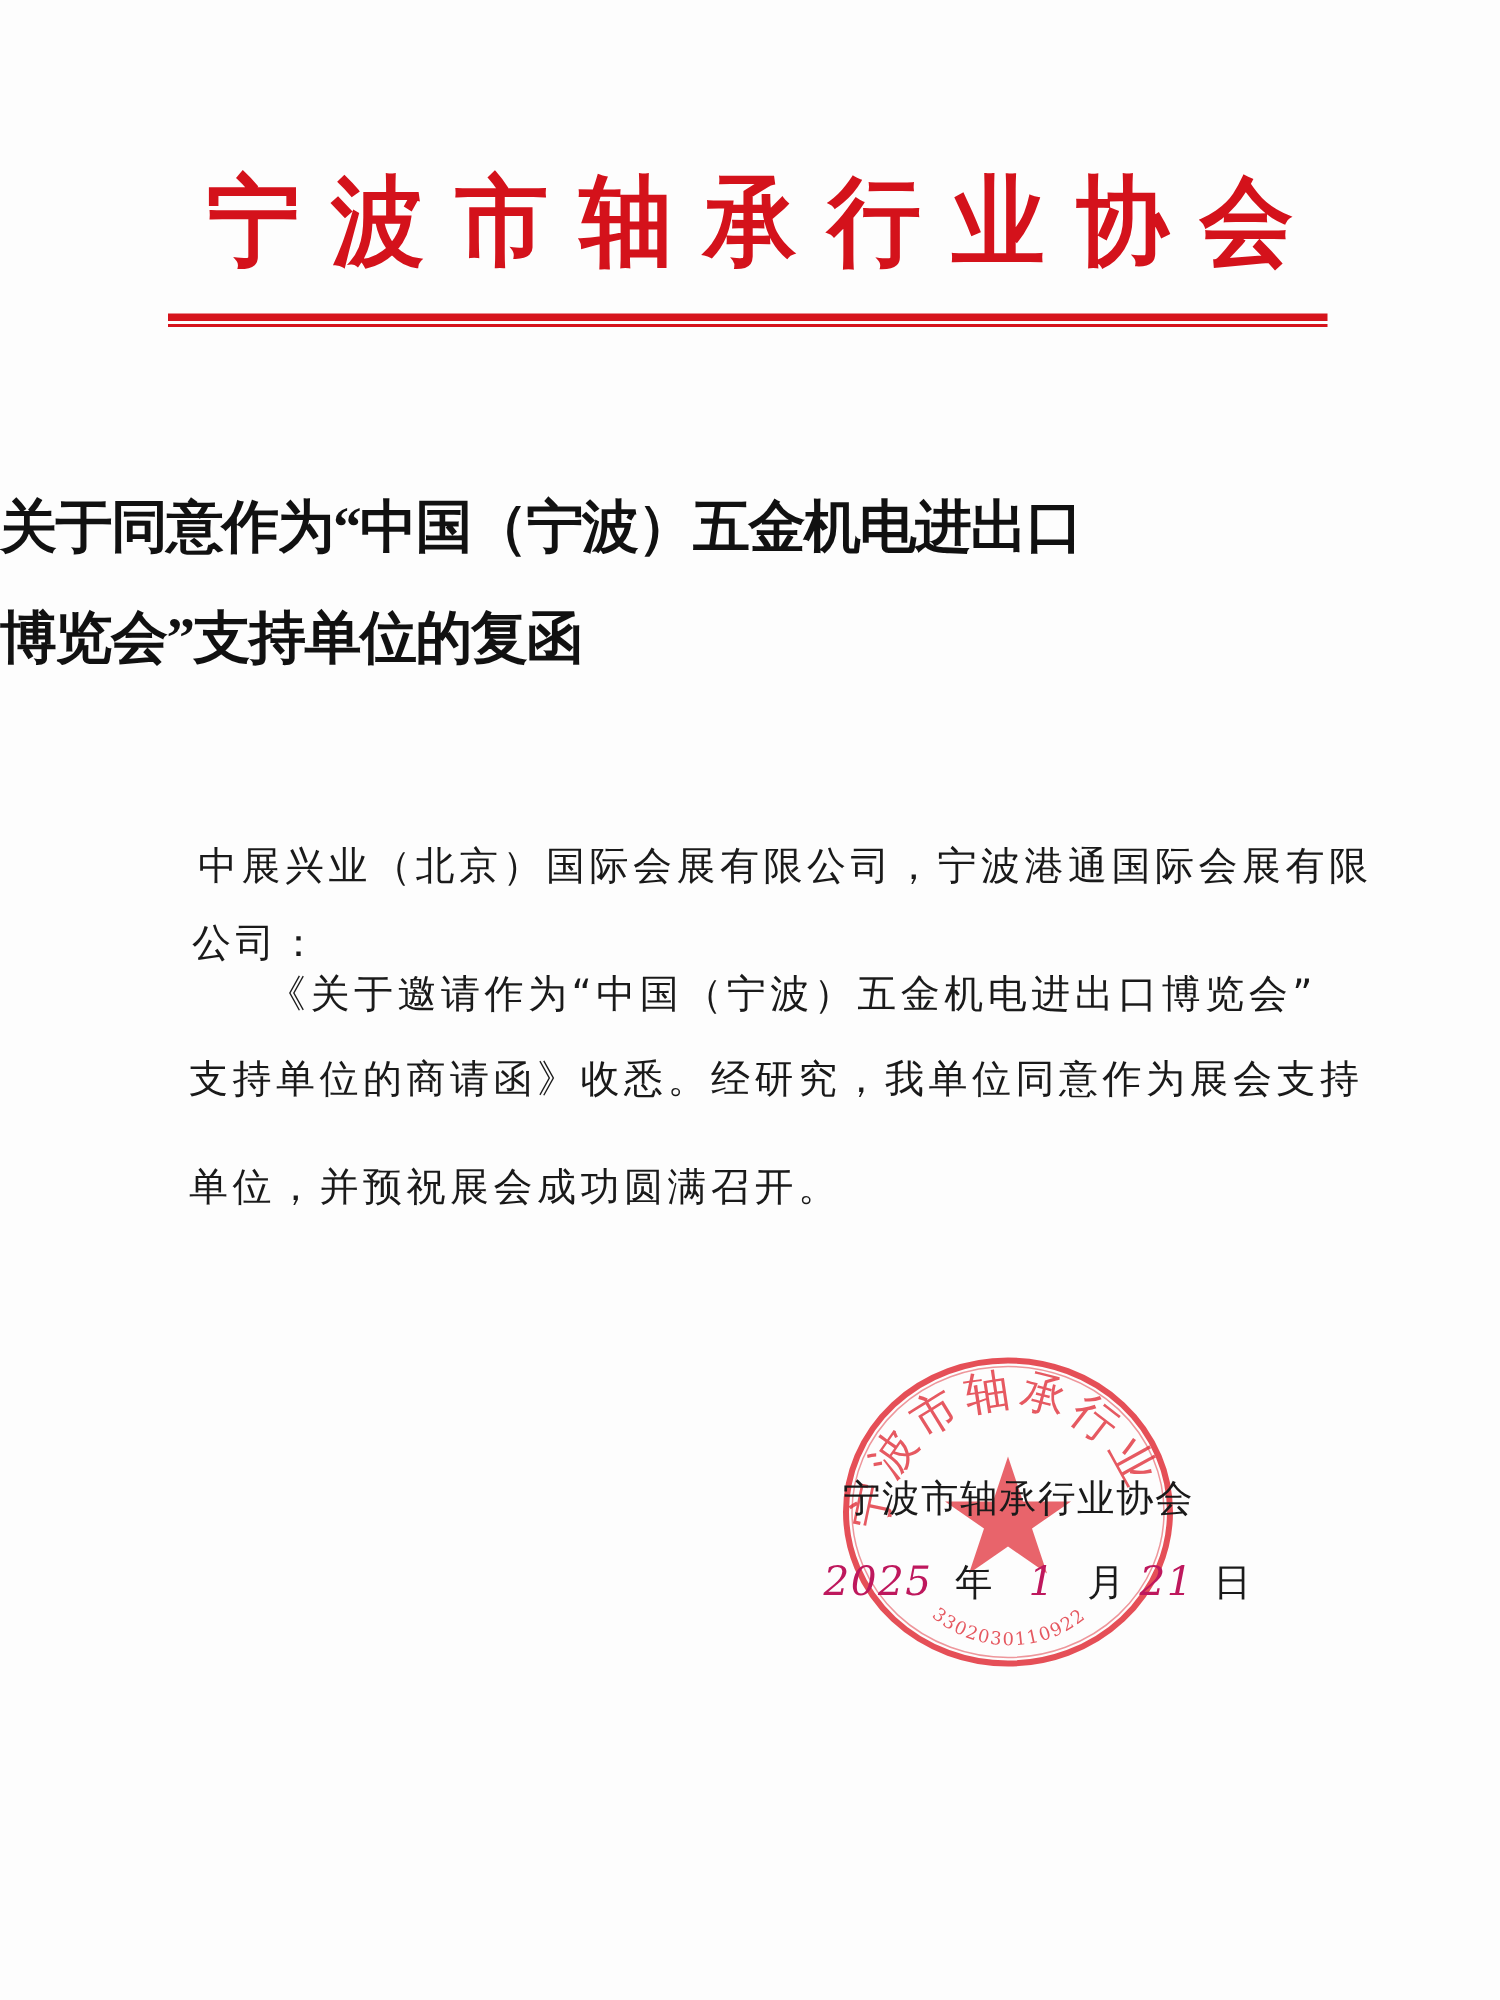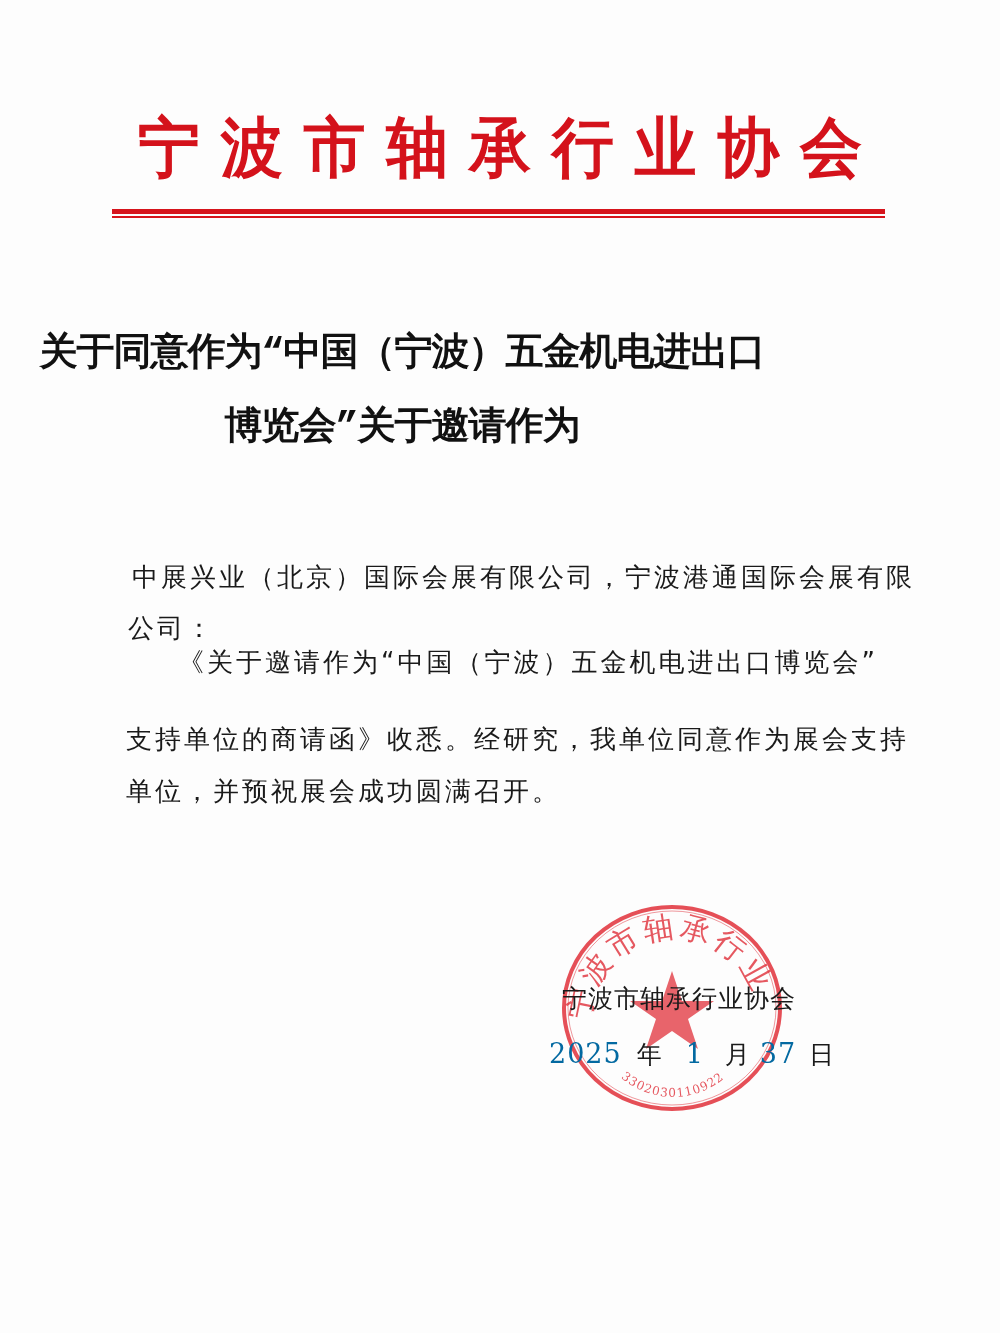--- a/index.html
+++ b/index.html
@@ -8,36 +8,36 @@
   .letterhead {
     position: absolute; left: 110px; top: 108px; width: 780px; height: 80px;
     display: flex; justify-content: space-between; align-items: center;
     color: #d4121b; font-family: "DejaVu Serif", "Liberation Serif", serif;
     font-size: 62px; font-weight: bold; letter-spacing: 0; padding: 0 28px; box-sizing: border-box;
   }
   .letterhead span { display: inline-block; transform: scaleY(1.05); }
   .rule-thick { position: absolute; left: 112px; top: 209px; width: 773px; height: 5px; background: #d6141c; }
   .rule-thin { position: absolute; left: 112px; top: 216px; width: 773px; height: 2px; background: #d6141c; }
   .title {
-    position: absolute; left: 0; width: 804px; text-align: center;
-    font-family: Liberation Mono, monospace; font-weight: bold; color: #111;
+    position: absolute; left: 0; width: 804px; text-align: left;
+    font-family: Liberation Serif, serif; font-weight: bold; color: #111;
     font-size: 38px; letter-spacing: -1px;
   }
   .title-1 { top: 326px; padding-left: 0; }
   .title-2 { top: 400px; }
   .body-text {
     position: absolute; font-family: "DejaVu Sans", "Liberation Sans", sans-serif;
     font-size: 26px; color: #1a1a1a; letter-spacing: 3px; white-space: nowrap;
   }
   .stamp {
     position: absolute; left: 560px; top: 903px; width: 224px; height: 210px;
   }
   .sig-org { left: 562px; top: 982px; font-size: 25px; letter-spacing: 1px; }
   .sig-date { left: 549px; top: 1038px; font-size: 25px; letter-spacing: 1px; }
-  .hand { font-family: "DejaVu Serif", serif; font-size: 27px; color: #0369a1; }
+  .hand { font-family: "DejaVu Serif", serif; font-style: italic; font-size: 27px; color: #be185d; }
 </style>
 </head>
 <body>
 
 <div class="page">
 
   <div class="letterhead">
     <span>宁</span>
     <span>波</span>
     <span>市</span>
@@ -45,26 +45,26 @@
     <span>承</span>
     <span>行</span>
     <span>业</span>
     <span>协</span>
     <span>会</span>
   </div>
   <div class="rule-thick"></div>
   <div class="rule-thin"></div>
 
   <div class="title title-1">关于同意作为“中国（宁波）五金机电进出口</div>
-  <div class="title title-2">博览会”关于邀请作为</div>
+  <div class="title title-2">博览会”支持单位的复函</div>
 
   <div class="body-text" style="left:132px; top:560px;">中展兴业（北京）国际会展有限公司，宁波港通国际会展有限</div>
   <div class="body-text" style="left:128px; top:611px;">公司：</div>
   <div class="body-text" style="left:178px; top:645px;text-align:center;">《关于邀请作为“中国（宁波）五金机电进出口博览会”</div>
-  <div class="body-text" style="left:126px; top:722px;">支持单位的商请函》收悉。经研究，我单位同意作为展会支持</div>
+  <div class="body-text" style="left:126px; top:702px;">支持单位的商请函》收悉。经研究，我单位同意作为展会支持</div>
   <div class="body-text" style="left:126px; top:758px;margin-top:16px;">单位，并预祝展会成功圆满召开。</div>
 
   <svg class="stamp" viewBox="0 0 224 210" xmlns="http://www.w3.org/2000/svg">
     <defs>
       <path id="arcTop" d="M 30 118 A 84 84 0 0 1 196 100"></path>
       <path id="arcBottom" d="M 58 172 A 80 80 0 0 0 168 172"></path>
     </defs>
     <ellipse cx="112" cy="105" rx="108" ry="101" fill="none" stroke="#e0303a" stroke-width="4" opacity="0.85"></ellipse>
     <ellipse cx="112" cy="105" rx="104" ry="97" fill="none" stroke="#e0303a" stroke-width="1" opacity="0.5"></ellipse>
     <text fill="#e0303a" font-size="30" font-family="DejaVu Serif, serif" opacity="0.8" letter-spacing="4">
@@ -75,17 +75,17 @@
       <textPath href="#arcBottom" startOffset="4">3302030110922</textPath>
     </text>
   </svg>
 
   <div class="body-text sig-org">宁波市轴承行业协会</div>
   <div class="body-text sig-date">
     <span class="hand">2025</span>
     <span style="margin-left:6px;">年</span>
     <span class="hand" style="margin-left:14px;">1</span>
     <span style="margin-left:12px;">月</span>
-    <span class="hand">37</span>
+    <span class="hand">21</span>
     <span style="margin-left:4px;">日</span>
   </div>
 
 </div>
 
 </body></html>

